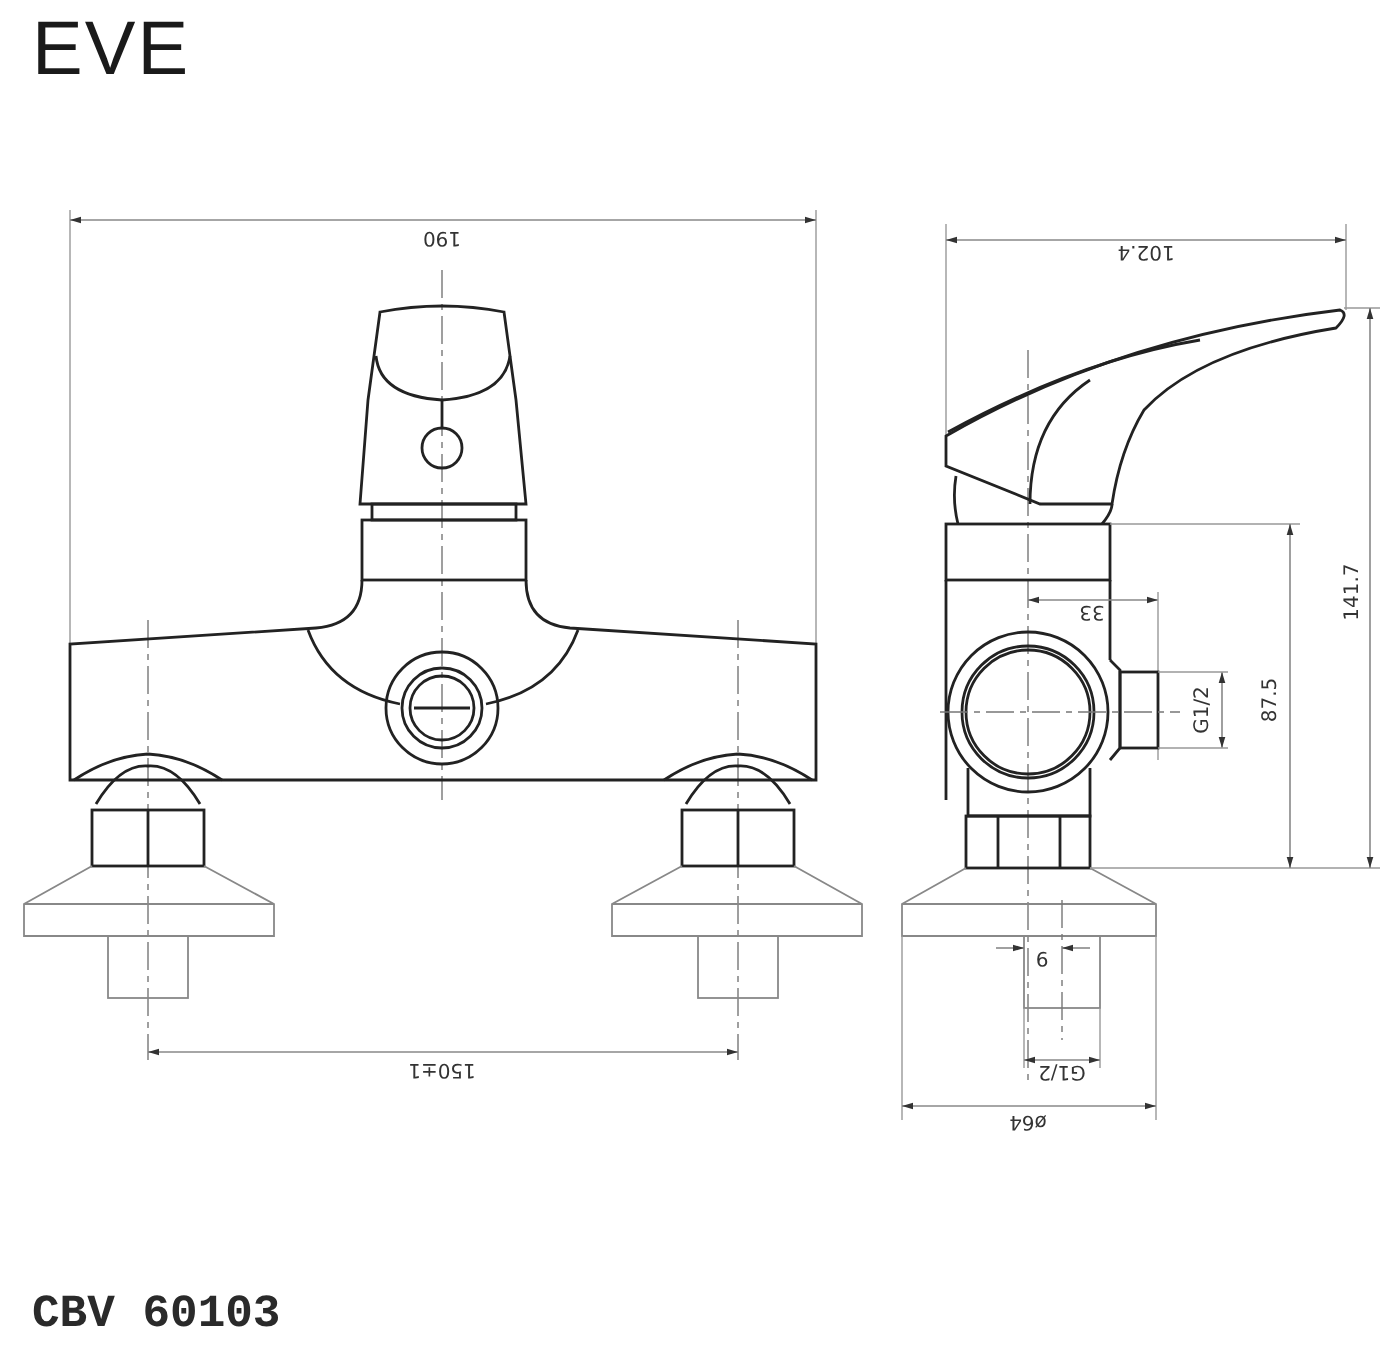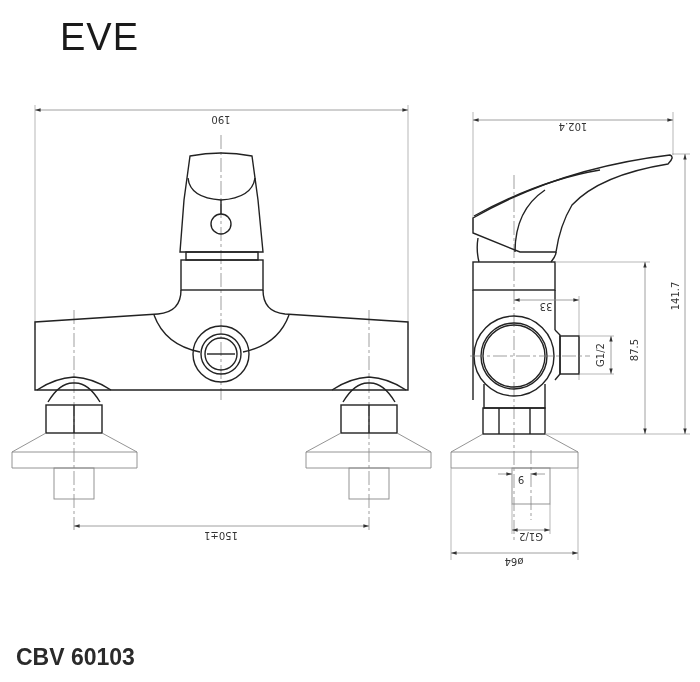--- a/index.html
+++ b/index.html
@@ -1,18 +1,18 @@
 <!DOCTYPE html>
 <html><head>
 <meta charset="utf-8">
 <style>
   html, body { margin: 0; padding: 0; background: #ffffff; }
   body { width: 700px; height: 682px; position: relative; overflow: hidden; font-family: "Liberation Sans", sans-serif; }
-  .title { position: absolute; left: 16px; top: 16px; font-size: 38px; color: #1a1a1a; font-weight: normal; letter-spacing: 1px; font-family: "Liberation Sans", sans-serif; margin-left: 44px; }
-  .code { position: absolute; left: 16px; top: 644px; font-size: 23px; font-weight: bold; color: #2a2a2a; font-family: Liberation Sans, sans-serif; }
+  .title { position: absolute; left: 16px; top: 4px; font-size: 38px; color: #1a1a1a; font-weight: normal; letter-spacing: 1px; font-family: "Liberation Sans", sans-serif; }
+  .code { position: absolute; left: 16px; top: 644px; font-size: 23px; font-weight: bold; color: #2a2a2a; font-family: Liberation Mono, monospace; }
   svg { position: absolute; left: 0; top: 0; }
   .dim { font-family: "DejaVu Sans", sans-serif; font-size: 10px; fill: #333; }
   .thin { stroke: #888; stroke-width: 0.8; fill: none; }
   .ext { stroke: #999; stroke-width: 0.7; fill: none; }
   .part { stroke: #222; stroke-width: 1.4; fill: none; }
   .light { stroke: #888; stroke-width: 0.9; fill: none; }
   .center { stroke: #777; stroke-width: 0.7; stroke-dasharray: 14 3 3 3; fill: none; }
 </style>
 </head>
 <body>

